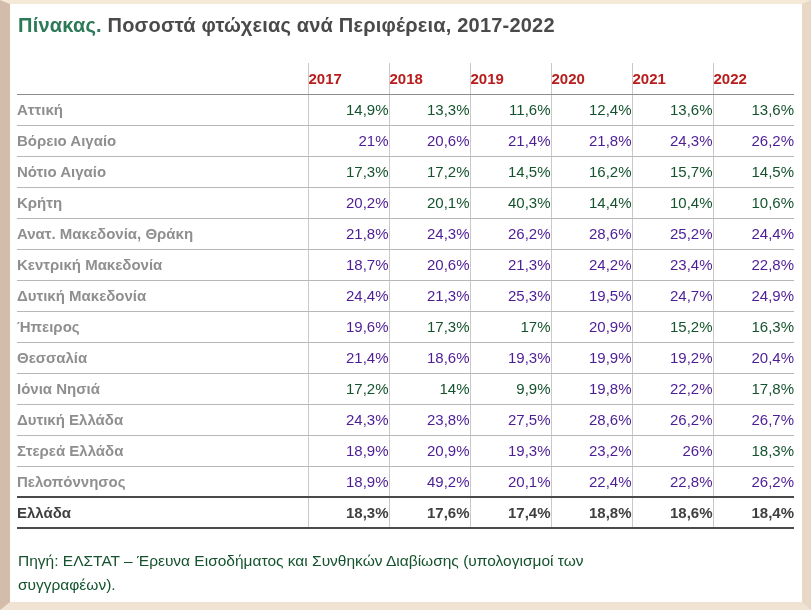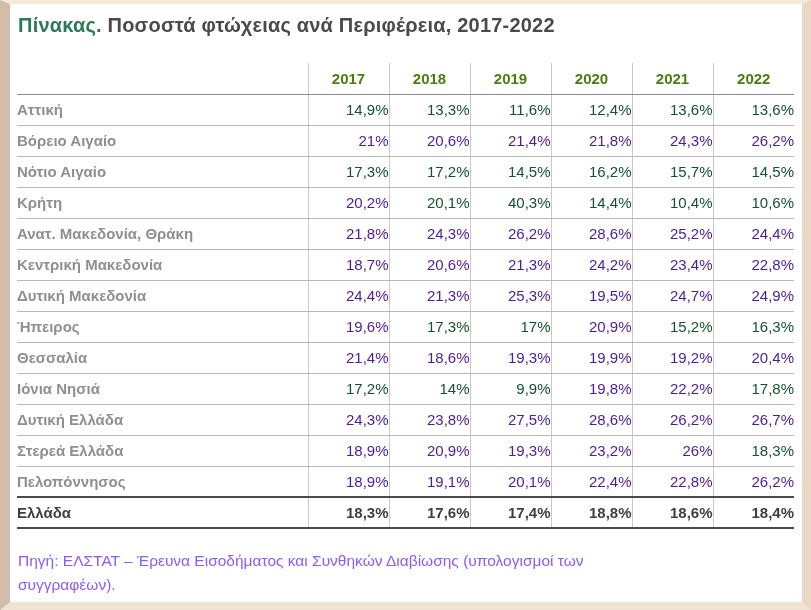--- a/index.html
+++ b/index.html
@@ -32,23 +32,23 @@
   }
   table.poverty th, table.poverty td {
     height: 31px;
     box-sizing: border-box;
     padding: 0;
     font-size: 15px;
   }
   th.region-col { width: 291px; }
   thead th {
     border-bottom: 1px solid #8c8c8c;
-    color: #4d7c0f;
-    font-weight: bold;
-    text-align: center;
+    color: #b91c1c;
+    font-weight: bold;
+    text-align: left;
     padding-right: 14px;
     font-size: 15.5px;
   }
   thead th:not(:first-child),
   tbody td.val,
   tfoot td.val { border-left: 1px solid #c9c9c9; }
   tbody td { border-bottom: 1px solid #b7b7b7; }
   td.region {
     text-align: left;
     padding-left: 12px;
@@ -60,21 +60,21 @@
   td.val.green { color: #14532d; }
   td.val.red { color: #4c1d95; }
   tfoot td {
     border-top: 2px solid #4a4a4a;
     border-bottom: 2px solid #4a4a4a;
     font-weight: bold;
     color: #3f3f3f;
   }
   tfoot td.region { color: #3f3f3f; font-weight: bold; margin-top: 23px; }
   .source-note {
-    color: #8b5cf6;
+    color: #14532d;
     font-size: 15.5px;
     line-height: 1.55;
     margin: 20px 0 0 8px;
     max-width: 600px;
   }
 </style>
 </head>
 <body>
 
 <h1 class="page-title"><span class="accent">Πίνακας.</span><span> Ποσοστά φτώχειας ανά Περιφέρεια, 2017-2022</span></h1>
@@ -196,21 +196,21 @@
         <td class="val red">18,9%</td>
         <td class="val red">20,9%</td>
         <td class="val red">19,3%</td>
         <td class="val red">23,2%</td>
         <td class="val red">26%</td>
         <td class="val green">18,3%</td>
       </tr>
       <tr>
         <td class="region">Πελοπόννησος</td>
         <td class="val red">18,9%</td>
-        <td class="val red">19,1%</td>
+        <td class="val red">49,2%</td>
         <td class="val red">20,1%</td>
         <td class="val red">22,4%</td>
         <td class="val red">22,8%</td>
         <td class="val red">26,2%</td>
       </tr>
     </tbody>
   <tfoot>
     <tr>
         <td class="region">Ελλάδα</td>
         <td class="val">18,3%</td>

